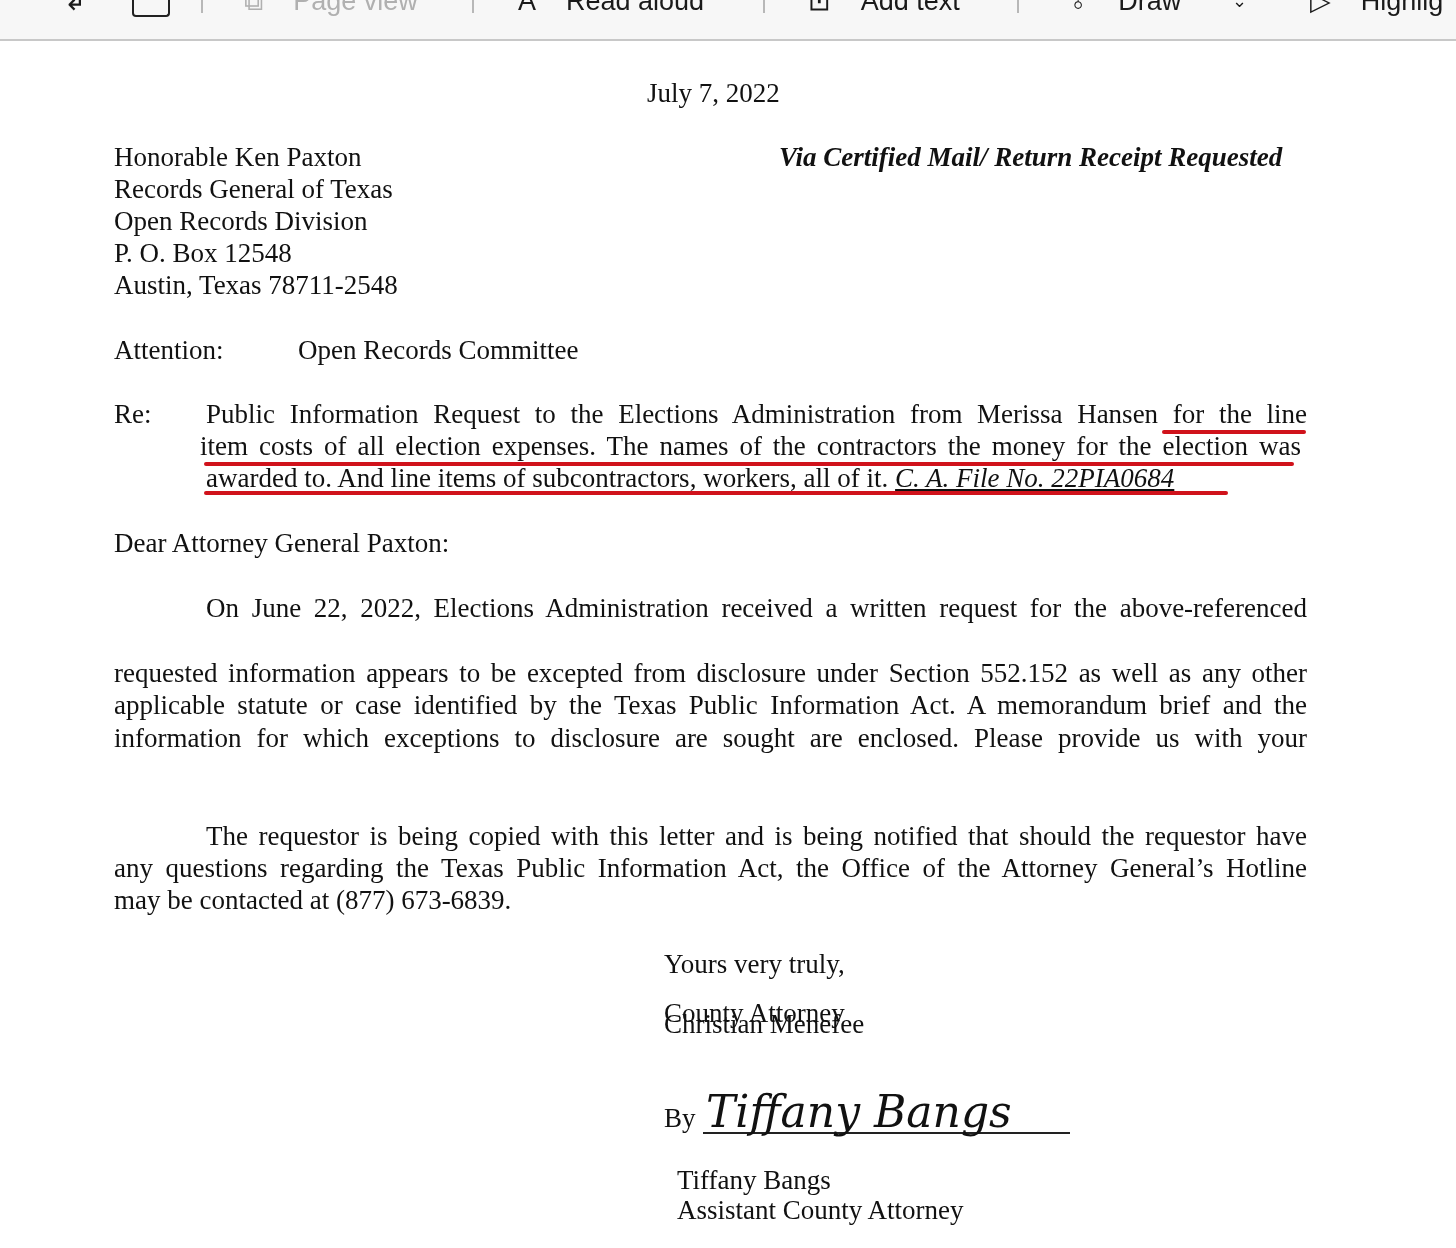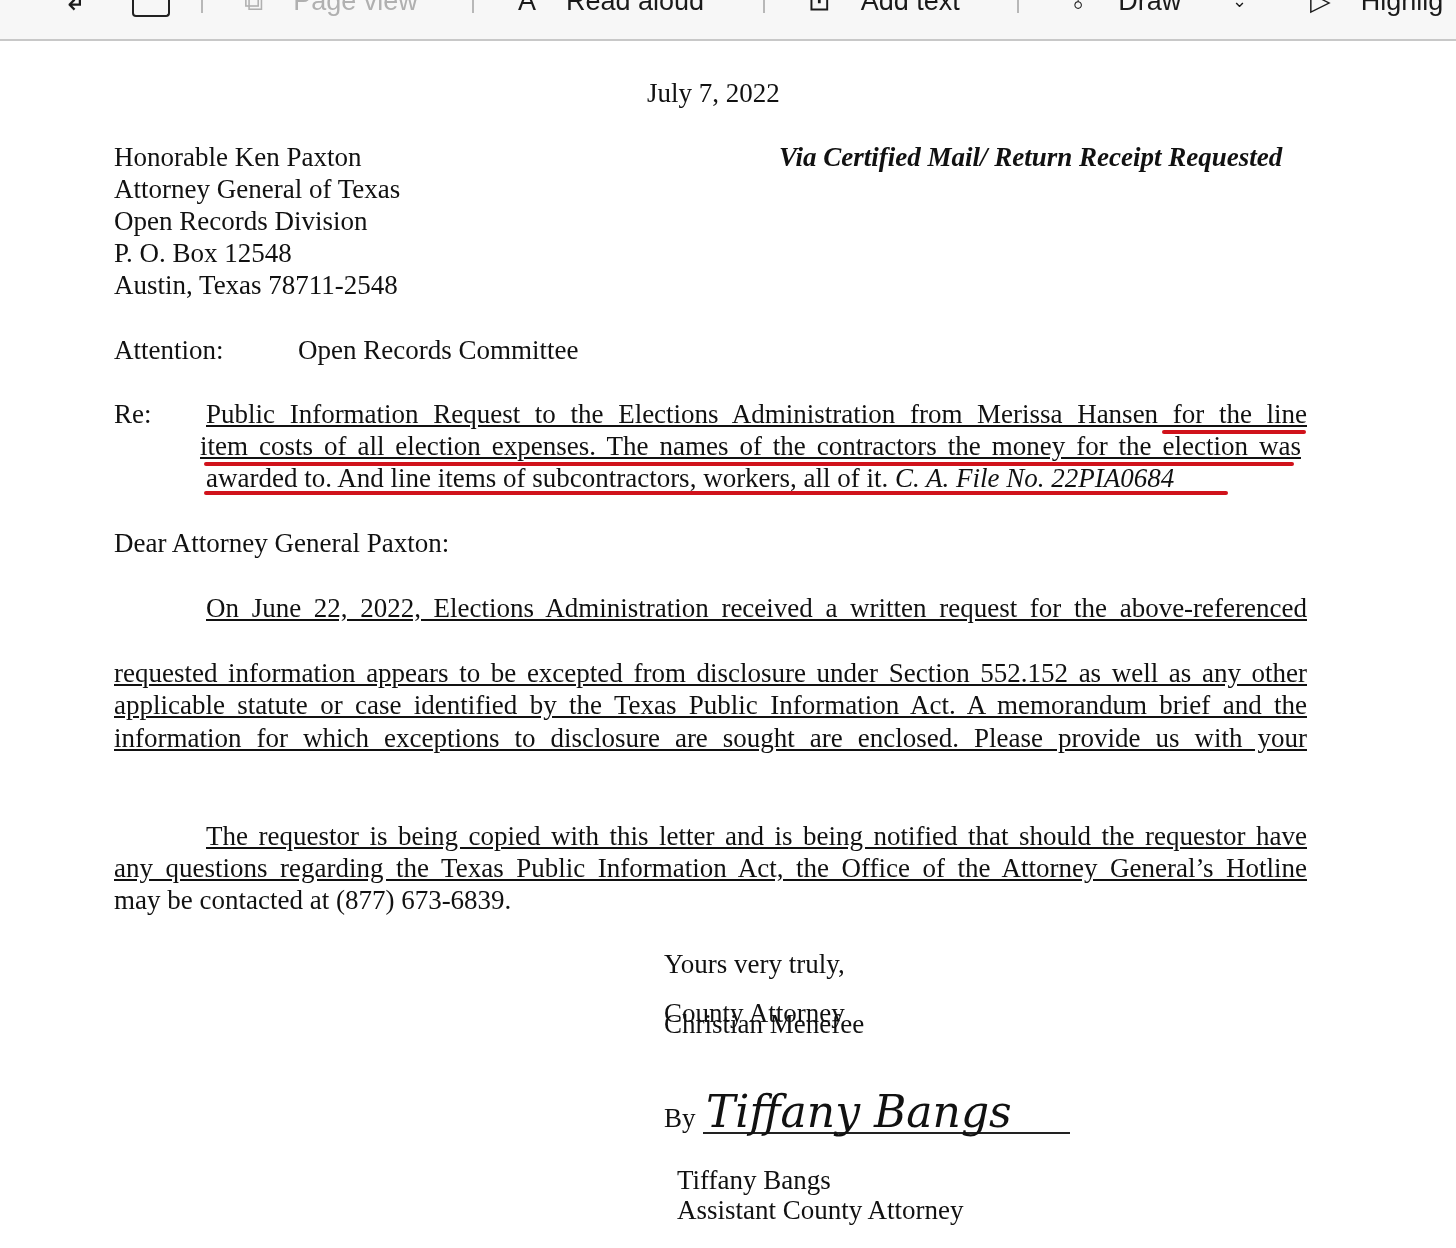--- a/index.html
+++ b/index.html
@@ -4,22 +4,22 @@
 <style>
   html, body { margin:0; padding:0; }
   body { width:1456px; height:1248px; overflow:hidden; background:#ffffff; position:relative; font-family:"Liberation Serif", serif; color:#111; }
   .toolbar { position:absolute; left:0; top:0; width:1456px; height:39px; background:#f7f7f7; border-bottom:2px solid #c8c8c8; overflow:hidden; font-family:"Liberation Sans", sans-serif; }
   .tb { position:absolute; top:-14px; height:30px; display:flex; align-items:center; font-size:27px; color:#1a1a1a; white-space:nowrap; }
   .tb.dim { color:#b0b0b0; }
   .sep { position:absolute; top:0; width:2px; height:13px; background:#b8b8b8; }
   .ico { display:inline-block; margin-right:30px; }
   .page { position:absolute; left:0; top:41px; width:1456px; height:962px; background:#fff; }
   .t { position:absolute; font-size:27px; line-height:32px; white-space:nowrap; }
-  .just { position:absolute; font-size:27px; line-height:32.4px; text-align:justify; text-align-last:justify;text-decoration:underline; }
-  .i { font-style:italic; }
+  .just { position:absolute; font-size:27px; line-height:32.4px; text-align:justify; text-align-last:justify; }
+  .i { font-style:italic;text-decoration:underline; }
   .bi { font-style:italic; font-weight:bold; }
   .redline { position:absolute; height:4px; background:#d0121b; border-radius:2px; }
   .sig { position:absolute; font-family:"DejaVu Serif", serif; font-style:italic; font-size:44px; color:#111; }
   .sigline { position:absolute; height:2px; background:#222; }
 </style>
 </head>
 <body>
 
 <div class="toolbar">
   <div class="tb" style="left:64px">
@@ -56,21 +56,21 @@
       <span>Highlig</span>
     </div>
 </div>
 
 <div class="page">
   <div class="t" style="left:647px;top:36px">July 7, 2022</div>
 
   <div class="t bi" style="left:779px;top:100px">Via Certified Mail/ Return Receipt Requested</div>
 
   <div class="t" style="left:114px;top:100px">Honorable Ken Paxton</div>
-  <div class="t" style="left:114px;top:132px">Attorney General of Texas</div>
+  <div class="t" style="left:114px;top:132px">Records General of Texas</div>
   <div class="t" style="left:114px;top:164px">Open Records Division</div>
   <div class="t" style="left:114px;top:196px">P. O. Box 12548</div>
   <div class="t" style="left:114px;top:228px">Austin, Texas 78711-2548</div>
 
   <div class="t" style="left:114px;top:293px">Attention:</div>
   <div class="t" style="left:298px;top:293px">Open Records Committee</div>
 
   <div class="t" style="left:114px;top:357px">Re:</div>
   <div class="just" style="left:206px;top:357px;width:1101px">Public Information Request to the Elections Administration from Merissa Hansen for the line</div>
   <div class="just" style="left:200px;top:389px;width:1101px">item costs of all election expenses. The names of the contractors the money for the election was</div>

